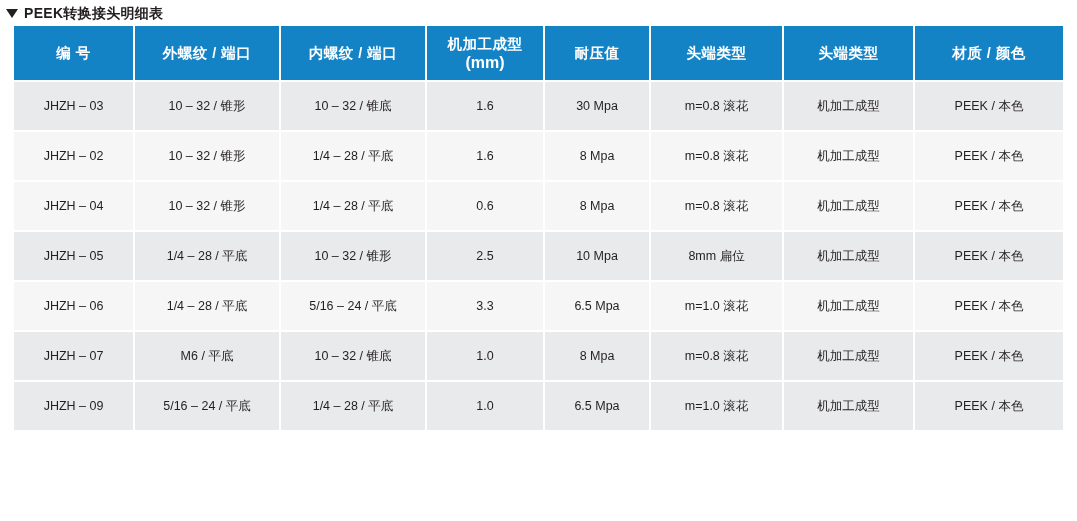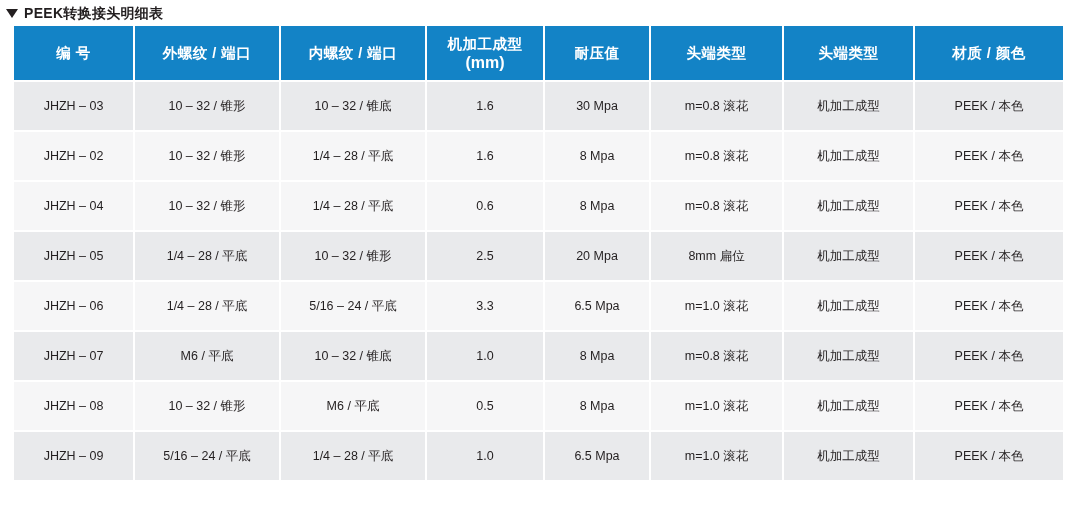--- a/index.html
+++ b/index.html
@@ -160,21 +160,21 @@
         <td>8 Mpa</td>
         <td>m=0.8 滚花</td>
         <td>机加工成型</td>
         <td>PEEK / 本色</td>
       </tr>
       <tr class="odd">
         <td>JHZH – 05</td>
         <td>1/4 – 28 / 平底</td>
         <td>10 – 32 / 锥形</td>
         <td>2.5</td>
-        <td>20 Mpa</td>
+        <td>10 Mpa</td>
         <td>8mm 扁位</td>
         <td>机加工成型</td>
         <td>PEEK / 本色</td>
       </tr>
       <tr class="even">
         <td>JHZH – 06</td>
         <td>1/4 – 28 / 平底</td>
         <td>5/16 – 24 / 平底</td>
         <td>3.3</td>
         <td>6.5 Mpa</td>
@@ -185,30 +185,20 @@
       <tr class="odd">
         <td>JHZH – 07</td>
         <td>M6 / 平底</td>
         <td>10 – 32 / 锥底</td>
         <td>1.0</td>
         <td>8 Mpa</td>
         <td>m=0.8 滚花</td>
         <td>机加工成型</td>
         <td>PEEK / 本色</td>
       </tr>
-      <tr class="even">
-        <td>JHZH – 08</td>
-        <td>10 – 32 / 锥形</td>
-        <td>M6 / 平底</td>
-        <td>0.5</td>
-        <td>8 Mpa</td>
-        <td>m=1.0 滚花</td>
-        <td>机加工成型</td>
-        <td>PEEK / 本色</td>
-      </tr>
       <tr class="odd">
         <td>JHZH – 09</td>
         <td>5/16 – 24 / 平底</td>
         <td>1/4 – 28 / 平底</td>
         <td>1.0</td>
         <td>6.5 Mpa</td>
         <td>m=1.0 滚花</td>
         <td>机加工成型</td>
         <td>PEEK / 本色</td>
       </tr>

